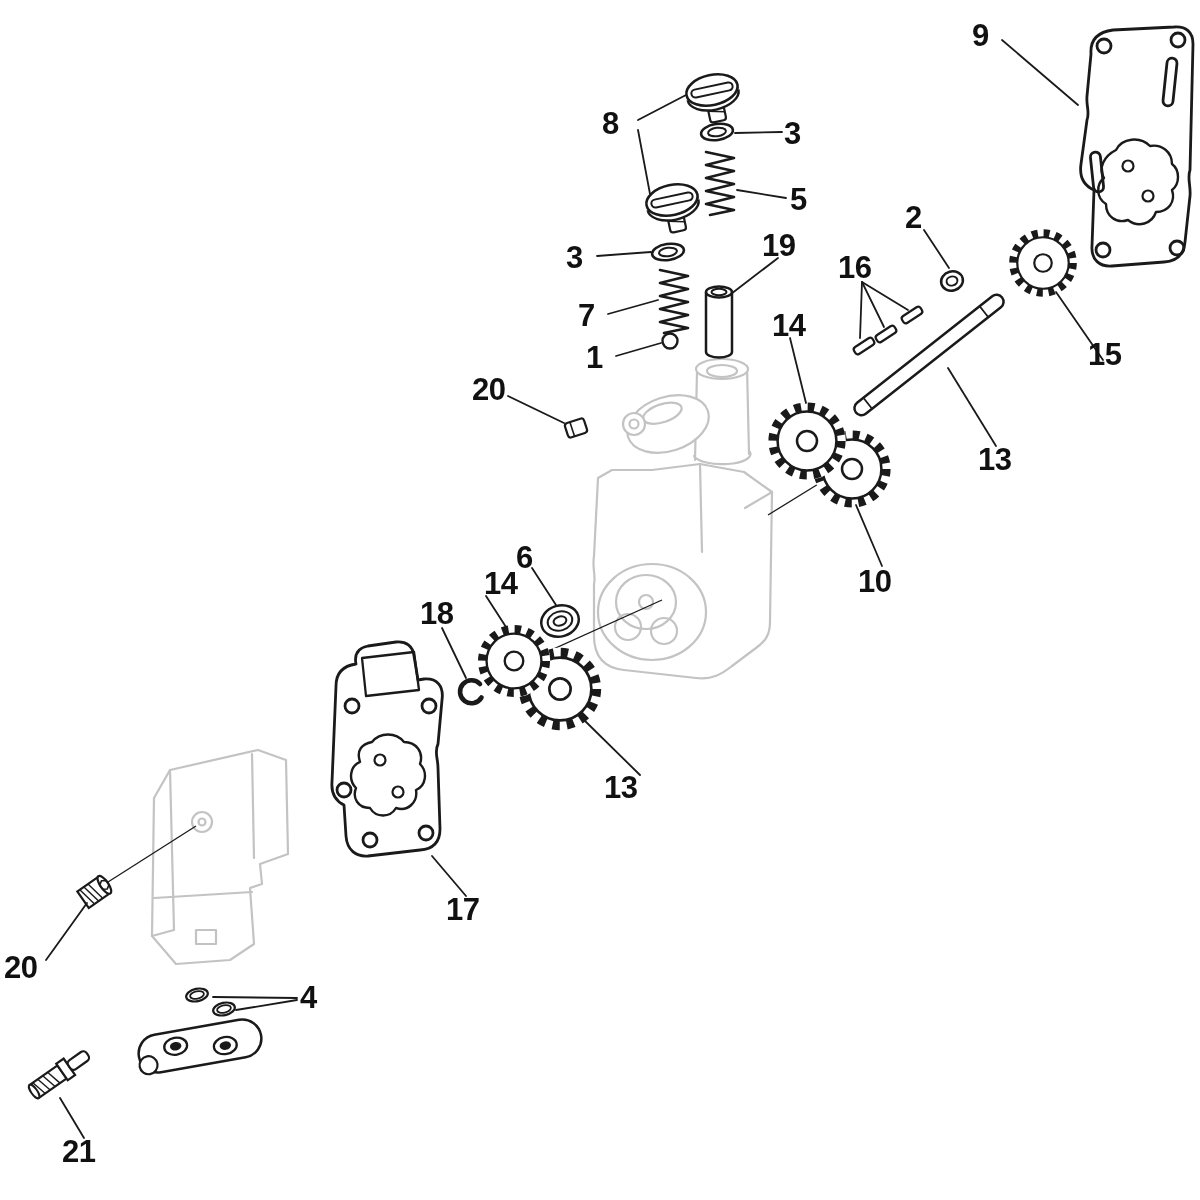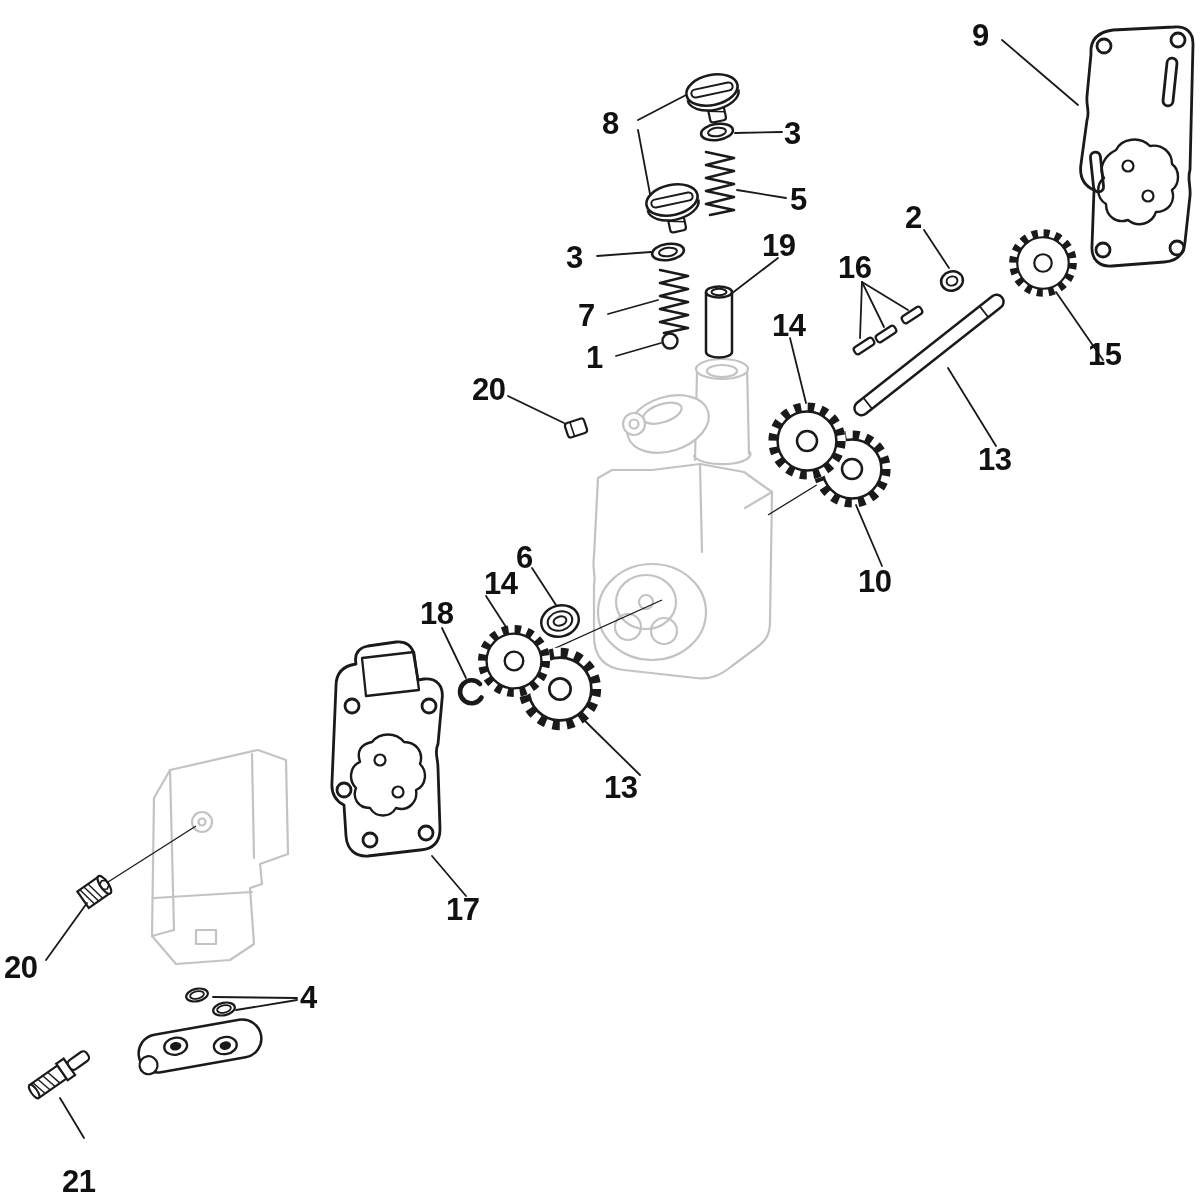--- a/index.html
+++ b/index.html
@@ -239,15 +239,15 @@
   <div class="callout" style="left:772px; top:310px">14</div>
   <div class="callout" style="left:858px; top:566px">10</div>
   <div class="callout" style="left:472px; top:374px">20</div>
   <div class="callout" style="left:516px; top:542px">6</div>
   <div class="callout" style="left:484px; top:568px">14</div>
   <div class="callout" style="left:420px; top:598px">18</div>
   <div class="callout" style="left:604px; top:772px">13</div>
   <div class="callout" style="left:446px; top:894px">17</div>
   <div class="callout" style="left:4px;  top:952px">20</div>
   <div class="callout" style="left:300px; top:982px">4</div>
-  <div class="callout" style="left:62px; top:1166px">21</div>
+  <div class="callout" style="left:62px; top:1136px">21</div>
 
 </div>
 
 </body></html>

